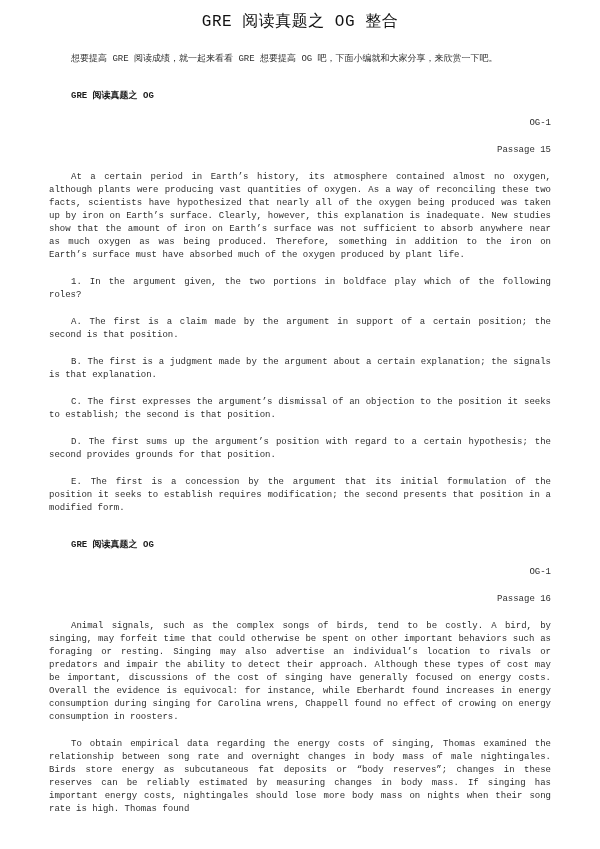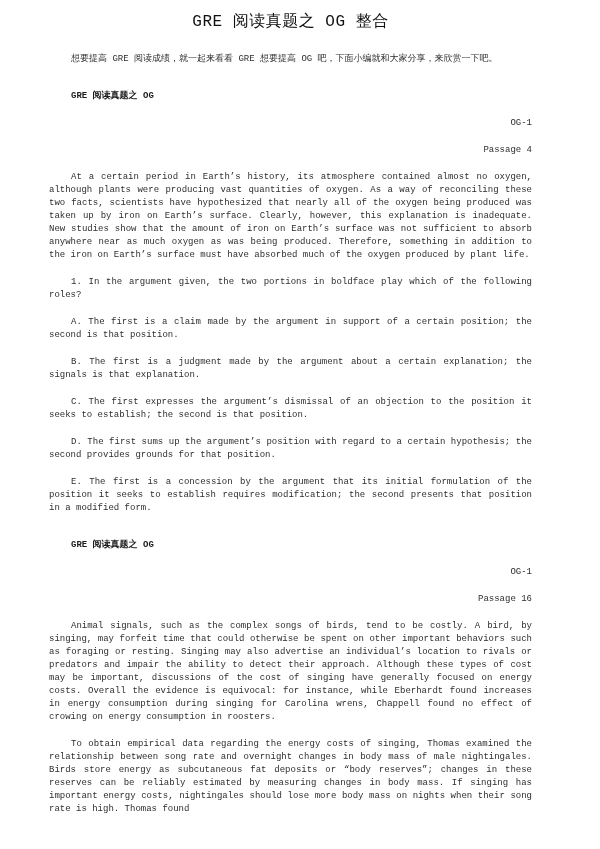--- a/index.html
+++ b/index.html
@@ -5,21 +5,21 @@
   html, body {
     margin: 0;
     padding: 0;
     background: #ffffff;
   }
   .page {
     width: 600px;
     height: 849px;
     box-sizing: border-box;
     margin: 0 auto;
-    padding: 14px 68px 0 49px;
+    padding: 14px 49px 0 49px;
     background: #ffffff;
     overflow: hidden;
     font-family: "Liberation Mono", "DejaVu Sans Mono", monospace;
     font-size: 9px;
     line-height: 13px;
     color: #2e2e2e;
   }
   .doc-title {
     font-size: 16px;
     font-weight: 400;
@@ -51,21 +51,21 @@
 <div class="page">
 
   <h1 class="doc-title">GRE 阅读真题之 OG 整合</h1>
 
   <p class="para">想要提高 GRE 阅读成绩，就一起来看看 GRE 想要提高 OG 吧，下面小编就和大家分享，来欣赏一下吧。</p>
 
   <p class="para bold">GRE 阅读真题之 OG</p>
 
   <p class="para label">OG-1</p>
 
-  <p class="para label">Passage 4</p>
+  <p class="para label">Passage 15</p>
 
   <p class="para">At a certain period in Earth’s history, its atmosphere contained almost no oxygen, although plants were producing vast quantities of oxygen. As a way of reconciling these two facts, scientists have hypothesized that nearly all of the oxygen being produced was taken up by iron on Earth’s surface. Clearly, however, this explanation is inadequate. New studies show that the amount of iron on Earth’s surface was not sufficient to absorb anywhere near as much oxygen as was being produced. Therefore, something in addition to the iron on Earth’s surface must have absorbed much of the oxygen produced by plant life.</p>
 
   <p class="para">1. In the argument given, the two portions in boldface play which of the following roles?</p>
 
   <p class="para">A. The first is a claim made by the argument in support of a certain position; the second is that position.</p>
 
   <p class="para">B. The first is a judgment made by the argument about a certain explanation; the signals is that explanation.</p>
 
   <p class="para">C. The first expresses the argument’s dismissal of an objection to the position it seeks to establish; the second is that position.</p>

